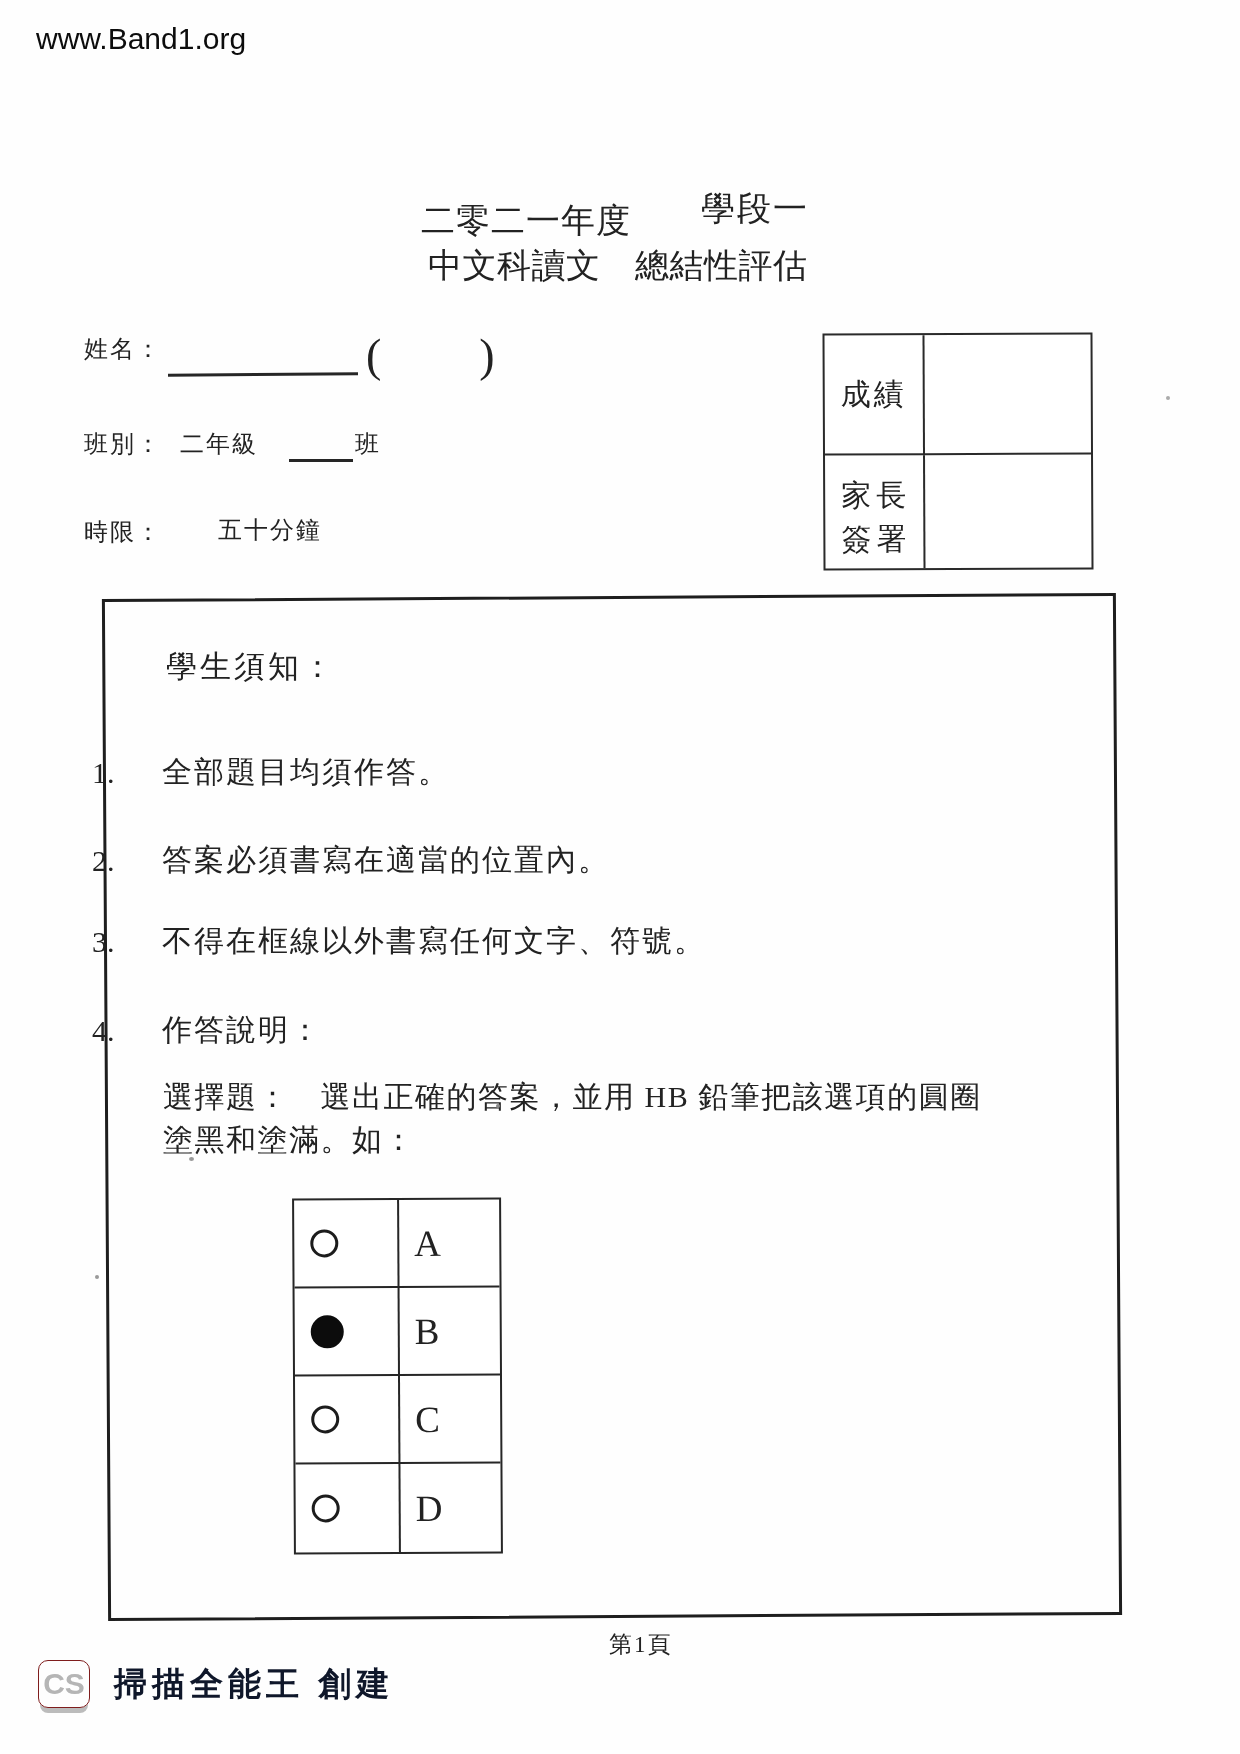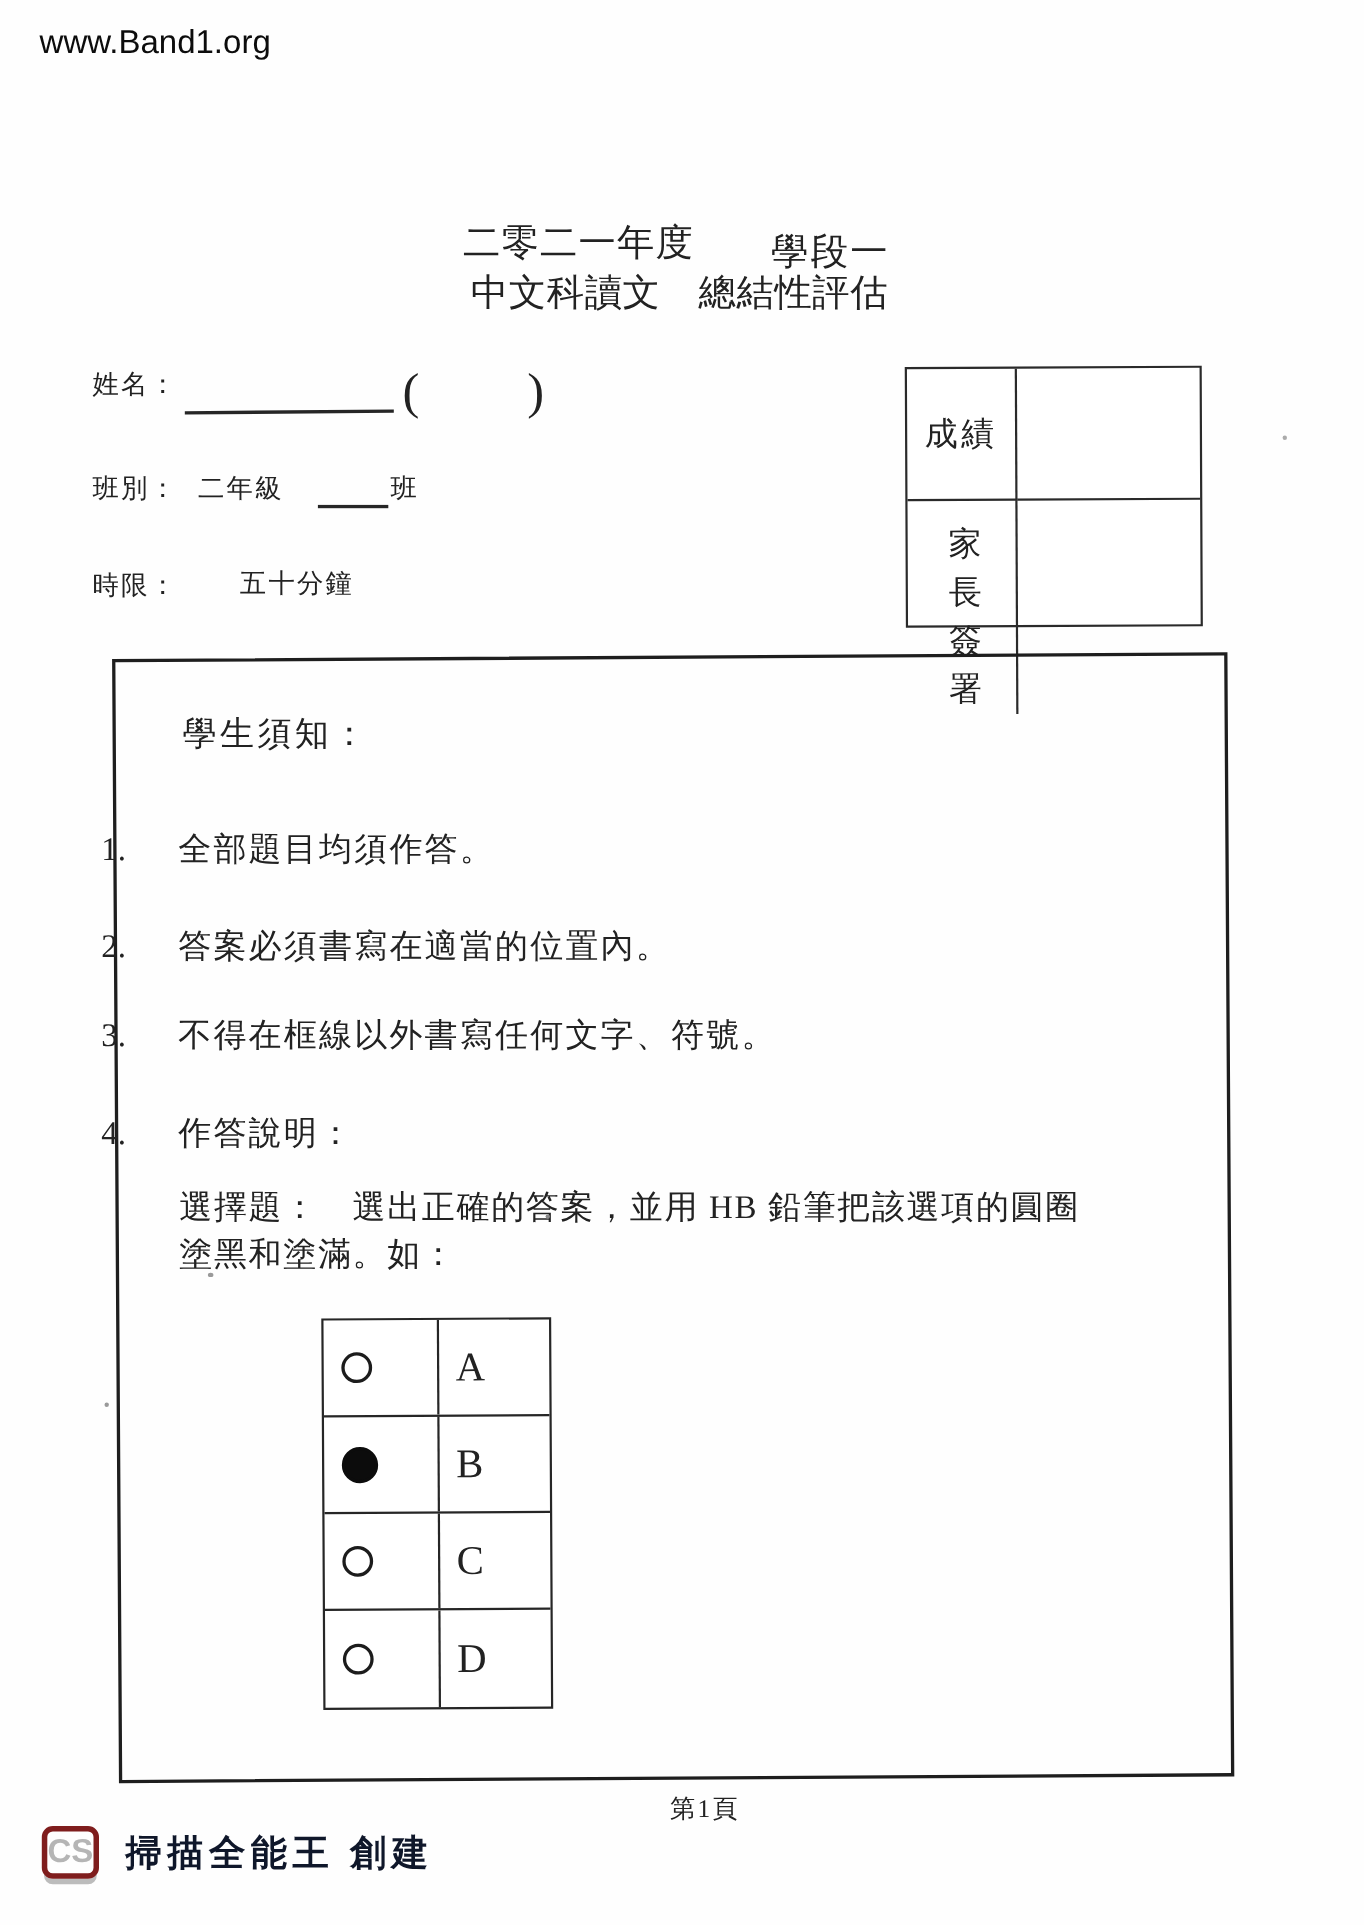--- a/index.html
+++ b/index.html
@@ -8,21 +8,21 @@
     font-family:"Liberation Serif","DejaVu Serif",serif;color:#222;overflow:hidden;
   }
   .abs{position:absolute;}
 
   
   .band1{left:36px;top:22px;font-family:"Liberation Sans","DejaVu Sans",sans-serif;
          font-size:30px;color:#0c0c0c;}
 
   
   .t-year{left:421px;top:198px;font-size:34px;letter-spacing:1px;}
-  .t-term{left:701px;top:206px;font-size:34px;letter-spacing:2px;}
+  .t-term{left:701px;top:186px;font-size:34px;letter-spacing:2px;}
   .t-subj{left:428px;top:243px;font-size:34px;letter-spacing:0.5px;}
 
   
   .f-label{font-size:24px;letter-spacing:2px;}
   .name-label{left:84px;top:333px;}
   .name-line{left:168px;top:373px;width:190px;height:0;border-bottom:3px solid #262626;transform:rotate(-0.5deg);}
   .name-parens{left:366px;top:325px;font-size:46px;letter-spacing:2px;}
   .class-label{left:84px;top:428px;}
   .class-prefix{left:180px;top:428px;}
   .class-line{left:289px;top:459px;width:64px;height:0;border-bottom:3px solid #262626;}
@@ -32,21 +32,21 @@
 
   
   .score-table{left:823px;top:333px;width:270px;height:237px;border:2.5px solid #2a2a2a;
     display:grid;grid-template-columns:100px 1fr;grid-template-rows:120px 1fr;
     box-sizing:border-box;background:#fff;transform:rotate(-0.25deg);}
   .score-cell{box-sizing:border-box;}
   .sc-label{border-right:2.5px solid #2a2a2a;border-bottom:2.5px solid #2a2a2a;
     display:flex;align-items:center;justify-content:center;font-size:30px;letter-spacing:3px;}
   .sc-value{border-bottom:2.5px solid #2a2a2a;}
   .sp-label{border-right:2.5px solid #2a2a2a;font-size:30px;letter-spacing:5px;
-    padding:18px 0 0 16px;line-height:44px;margin-left:21px;}
+    padding:18px 0 0 16px;line-height:44px;}
 
   
   .main-box{left:105px;top:596px;width:1014px;height:1022px;border:3px solid #1e1e1e;
     box-sizing:border-box;transform:rotate(-0.35deg);background:transparent;}
 
   .instr-heading{left:166px;top:646px;font-size:31px;letter-spacing:3px;}
   .instr-item{left:92px;font-size:30px;}
   .instr-num{position:absolute;left:0;top:4px;font-size:30px;}
   .instr-text{position:absolute;left:70px;top:0;width:900px;letter-spacing:2px;white-space:nowrap;}
   .it-1{top:752px;}  .it-2{top:840px;}  .it-3{top:921px;}  .it-4{top:1010px;}
@@ -61,21 +61,21 @@
   .option-row:last-child{border-bottom:none;}
   .cell-bubble{border-right:2.5px solid #262626;display:flex;align-items:center;padding-left:16px;box-sizing:border-box;}
   .bubble{width:28px;height:28px;border:3px solid #1c1c1c;border-radius:50%;box-sizing:border-box;background:#fff;}
   .bubble.filled{background:#0c0c0c;border-color:#0c0c0c;width:33px;height:33px;}
   .cell-letter{display:flex;align-items:center;padding-left:15px;font-size:37px;}
 
   
   .page-num{left:594px;top:1629px;font-size:23px;letter-spacing:2px;margin-left:15px;}
 
   
-  .cs-logo{left:38px;top:1660px;width:52px;height:48px;border:5px solid #7f1d1d;border-radius:10px;
+  .cs-logo{left:38px;top:1660px;width:52px;height:48px;border:1px solid #7f1d1d;border-radius:10px;
     color:#b5b5b5;font-family:"Liberation Sans","DejaVu Sans",sans-serif;font-weight:bold;font-size:30px;
     display:flex;align-items:center;justify-content:center;box-sizing:border-box;
     box-shadow:0 7px 0 -2px #bcbcbc;}
   .cs-text{left:114px;top:1662px;font-family:"Liberation Sans","DejaVu Sans",sans-serif;
     font-weight:bold;font-size:33px;color:#0f172a;letter-spacing:5px;}
 
   
   .speck{border-radius:50%;background:#8a8a8a;}
   .sp1{left:496px;top:1104px;width:4px;height:4px;}
   .sp2{left:189px;top:1157px;width:5px;height:4px;background:#9a9a9a;}

